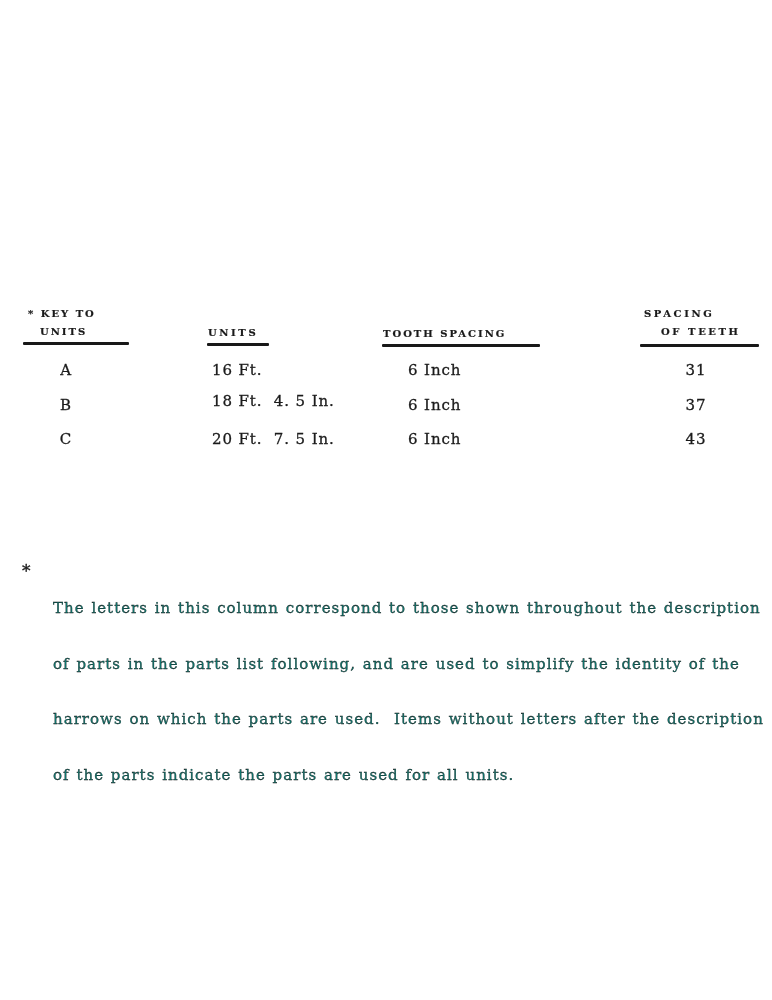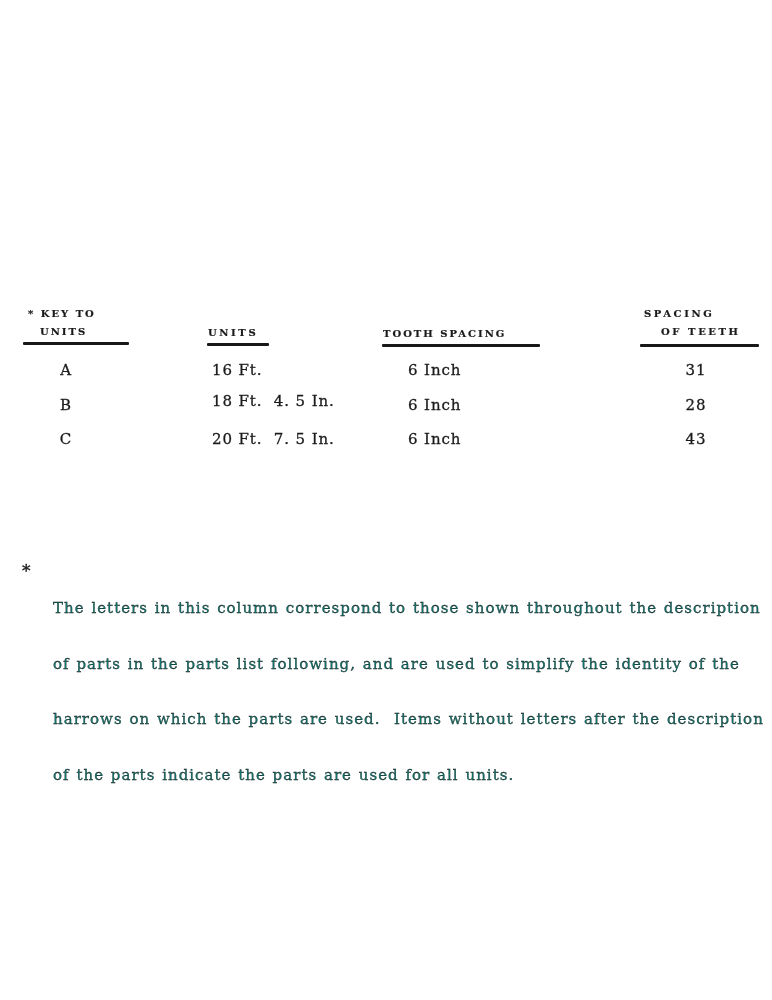--- a/index.html
+++ b/index.html
@@ -84,21 +84,21 @@
     <div class="abs td td-center" style="left:40px;  top:361px; width:52px;">A</div>
     <div class="abs td" style="left:212px; top:361px;">16 Ft.</div>
     <div class="abs td" style="left:408px; top:361px;">6 Inch</div>
     <div class="abs td td-center" style="left:676px; top:361px; width:40px;">31</div>
   </div>
 
   <div>
     <div class="abs td td-center" style="left:40px;  top:396px; width:52px;">B</div>
     <div class="abs td" style="left:212px; top:392px;text-align:right;">18 Ft.  4. 5 In.</div>
     <div class="abs td" style="left:408px; top:396px;">6 Inch</div>
-    <div class="abs td td-center" style="left:676px; top:396px; width:40px;">28</div>
+    <div class="abs td td-center" style="left:676px; top:396px; width:40px;">37</div>
   </div>
 
   <div>
     <div class="abs td td-center" style="left:40px;  top:430px; width:52px;">C</div>
     <div class="abs td" style="left:212px; top:430px;">20 Ft.  7. 5 In.</div>
     <div class="abs td" style="left:408px; top:430px;">6 Inch</div>
     <div class="abs td td-center" style="left:676px; top:430px; width:40px;">43</div>
   </div>
 
   <div class="abs fn-marker" style="left:22px; top:561px;">*</div>

